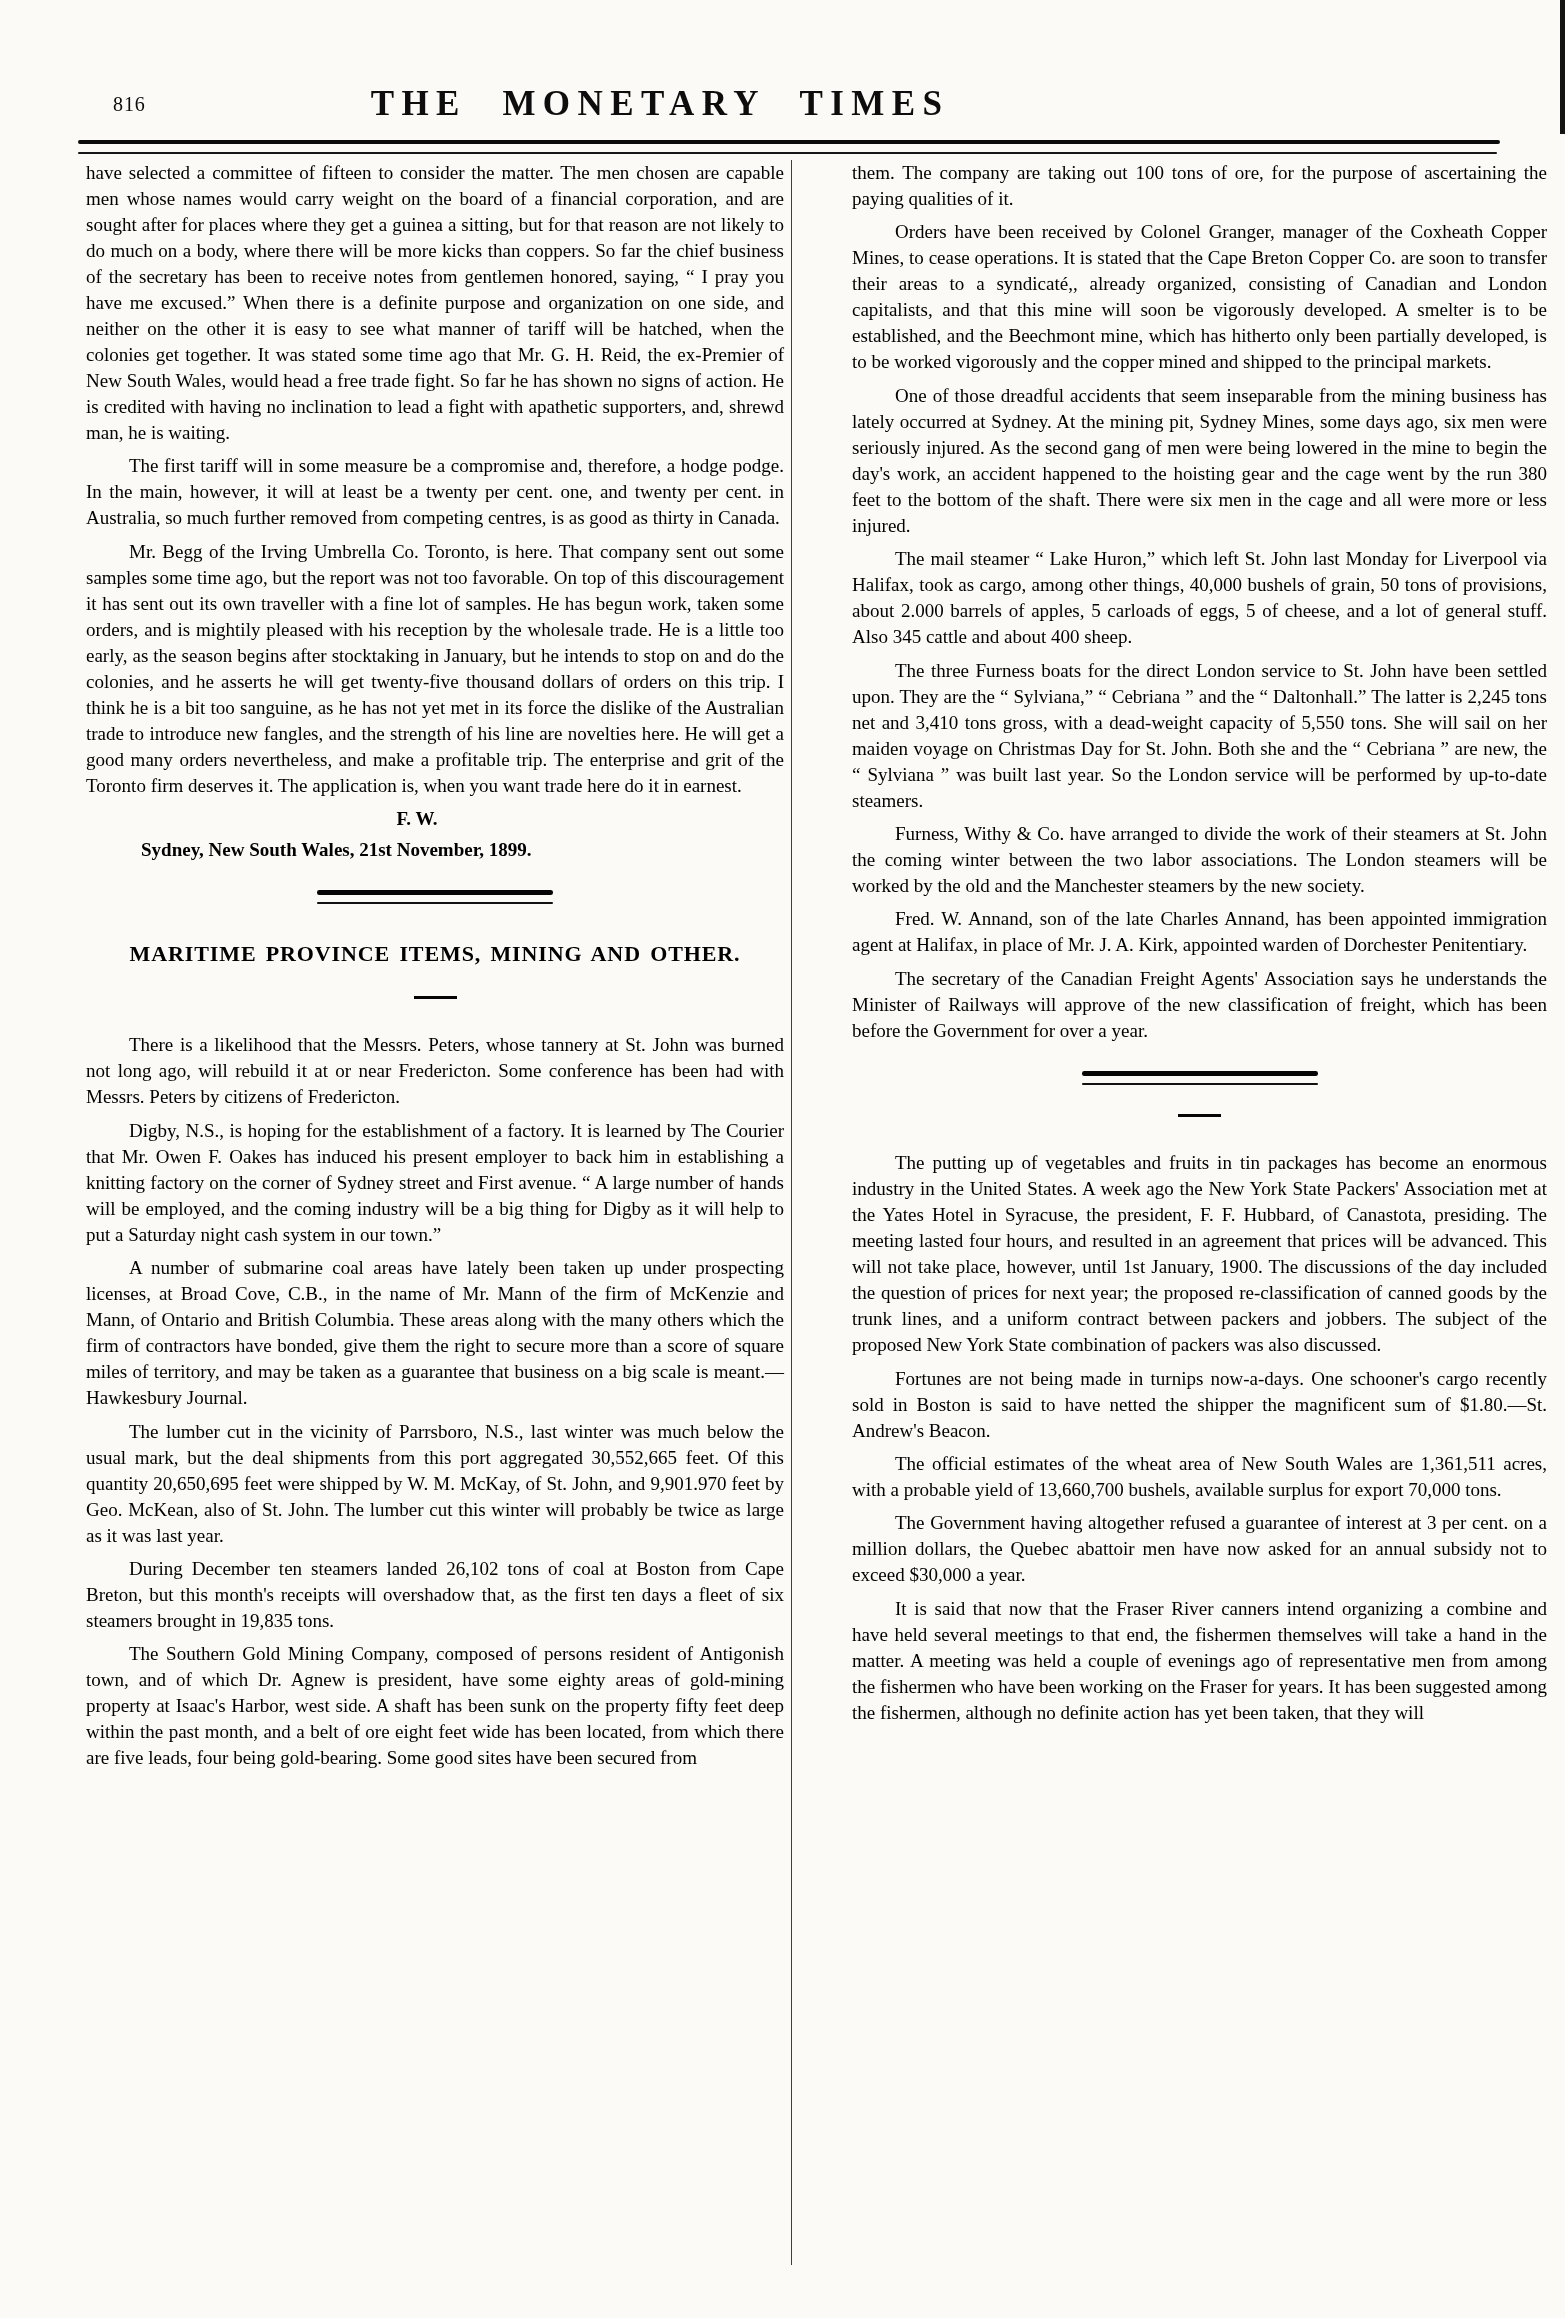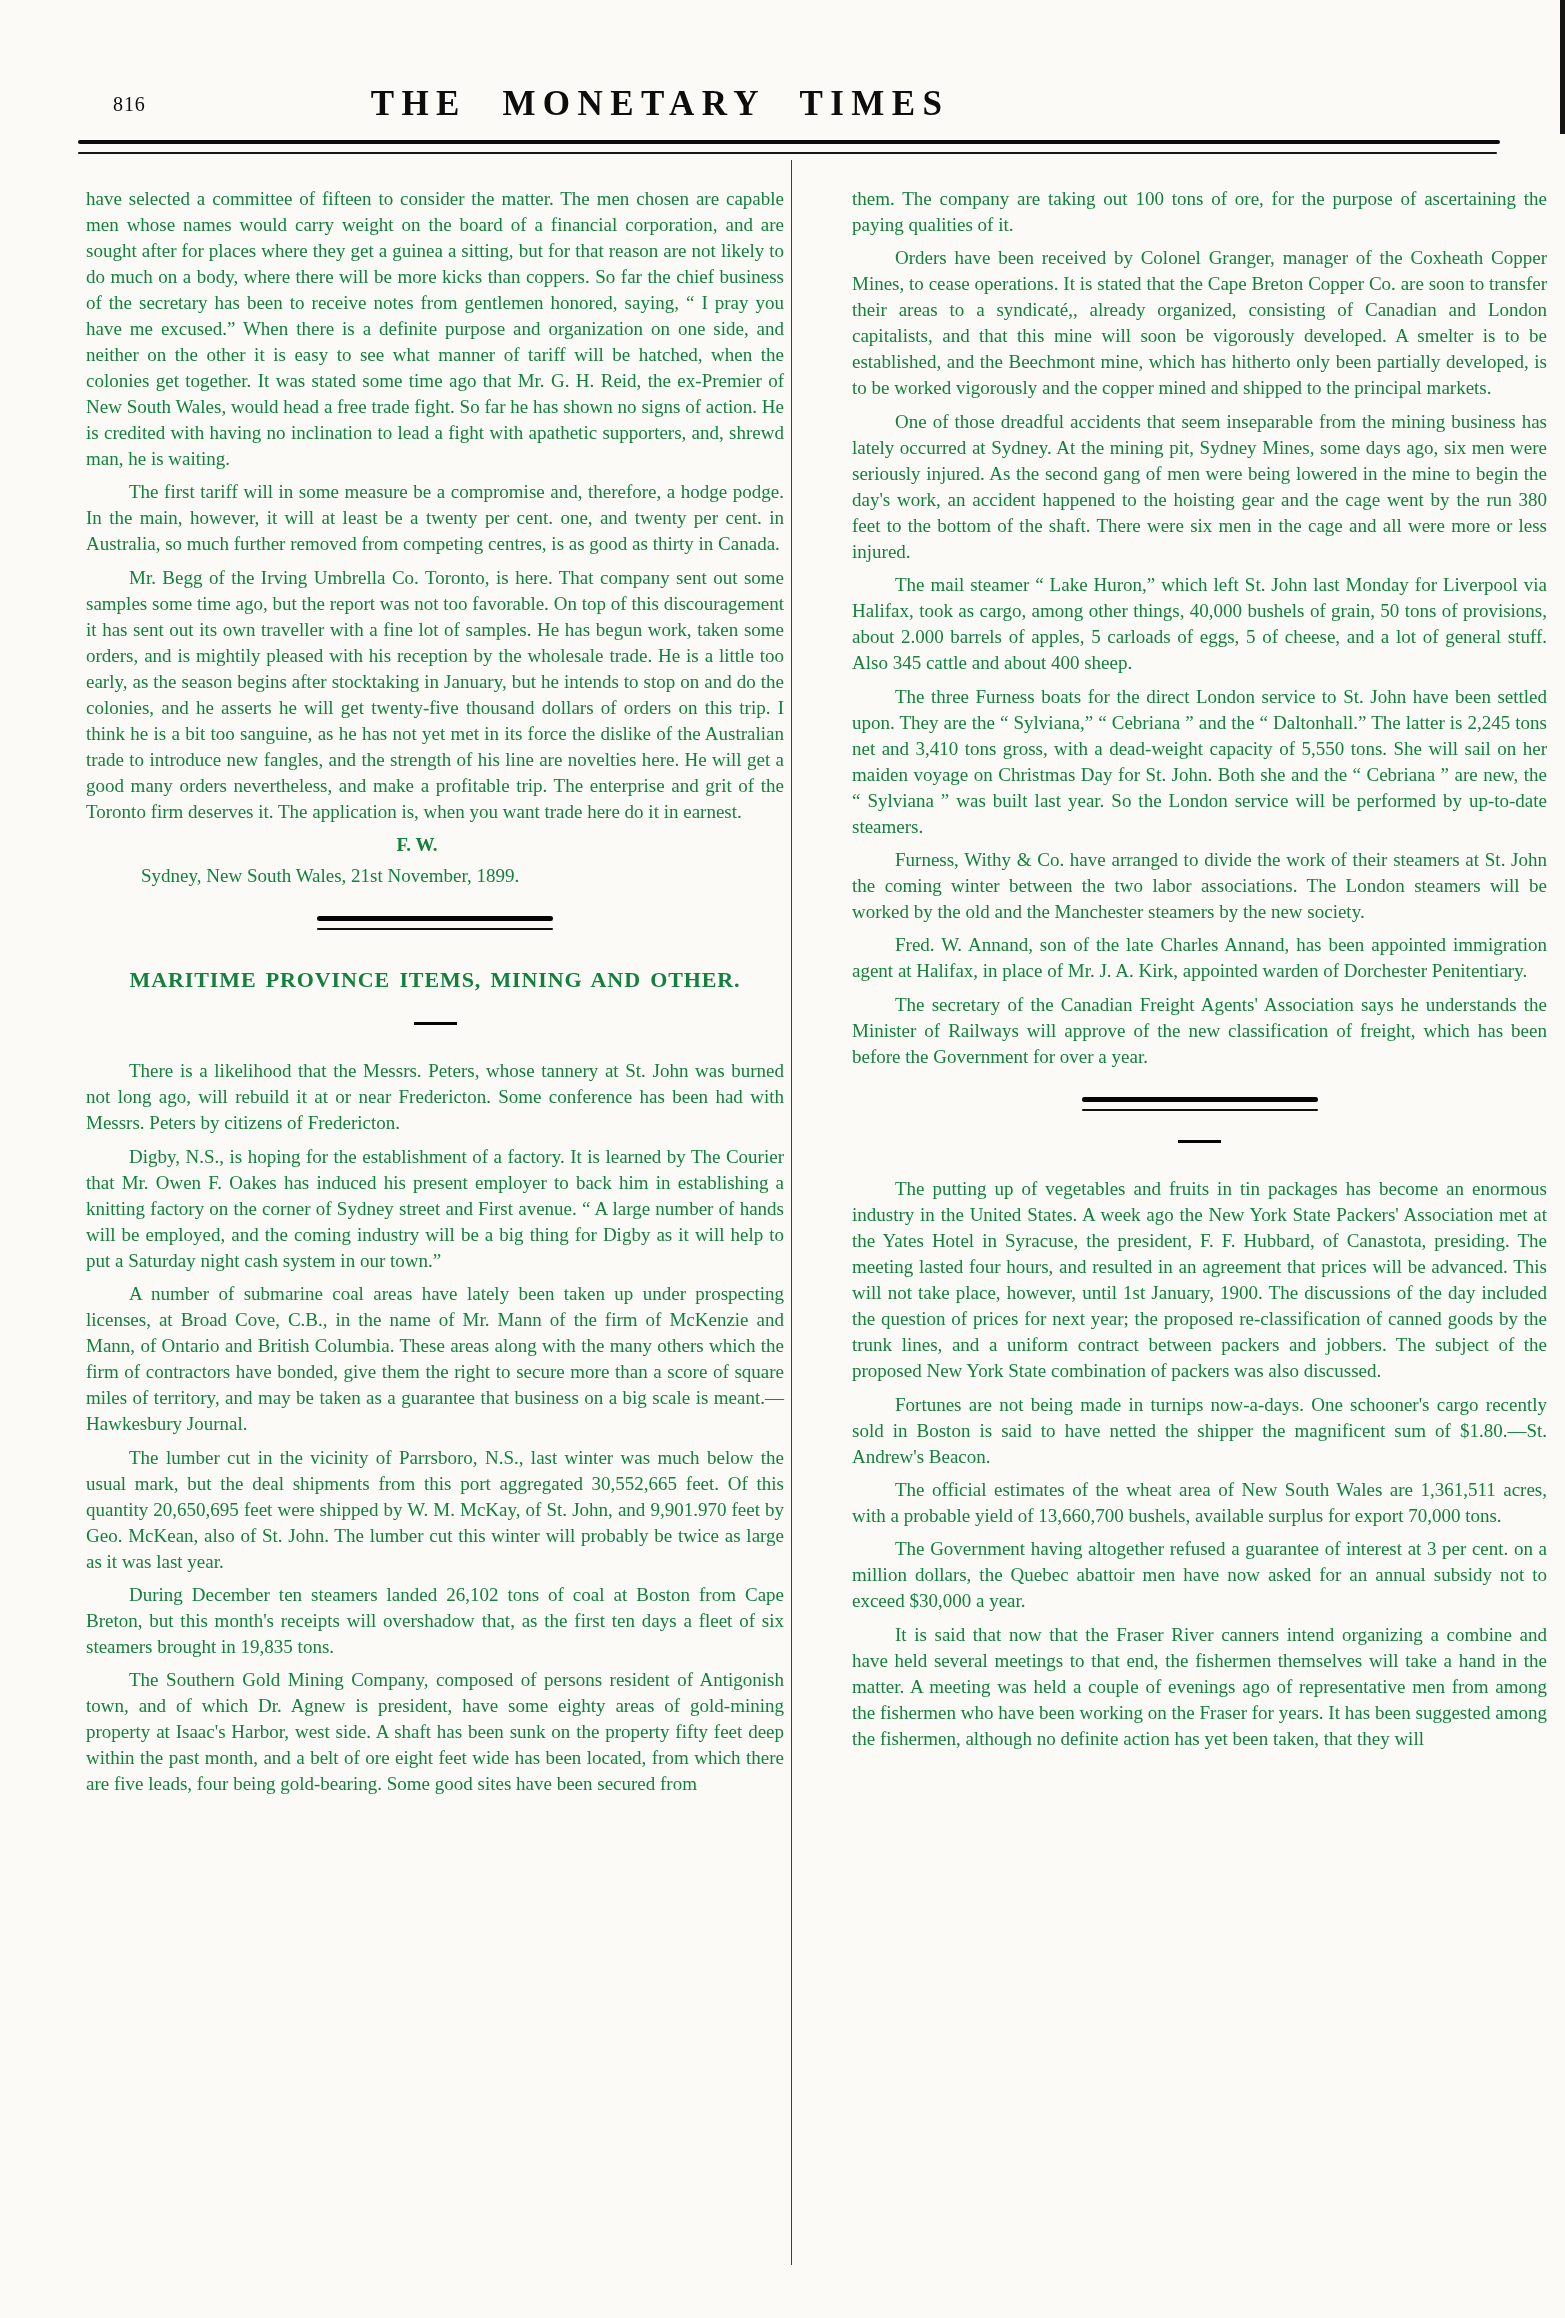--- a/index.html
+++ b/index.html
@@ -31,34 +31,34 @@
     position:absolute; left:78px; top:152px; width:1419px; height:1.9px;
     background:#161616; border-radius:0.9px;
   }
   
   #column-divider {
     position:absolute; left:791px; top:160px; width:1.4px; height:2105px;
     background:#1c1c1c; opacity:.85;
   }
   
   .col {
-    position:absolute; top:186px;
+    position:absolute; top:160px;
     font-size:19px; line-height:26px;
     text-align:justify;
-    color:#15803d;
+    color:#000000;
   }
   #left-col  { left:86px;  width:698px; }
   #right-col { left:808px; width:695px;margin-left:44px; }
   .col p { margin:0 0 7.4px 0; text-indent:43px; }
   .col p.cont { text-indent:0; }
   .col p.signature {
     text-align:center; text-indent:0;
     padding-right:36px; margin:1.9px 0 2.8px 0;font-weight:bold;
   }
-  .col p.dateline { text-indent:55px; margin:4.6px 0 6.5px 0; }
+  .col p.dateline { text-indent:55px; margin:4.6px 0 6.5px 0;font-weight:bold; }
   
   .rule-double { width:236px; margin:27px auto 0 auto; }
   .rule-double .r1 { height:5.1px; background:#050505; border-radius:2.3px; }
   .rule-double .r2 { height:1.9px; background:#111; margin-top:7.4px; border-radius:0.9px; }
   h2.section {
     font-size:22px; font-weight:700;
     text-align:center; text-indent:0;
     letter-spacing:0.9px; word-spacing:2.8px;
     margin:36px 0 0 0; line-height:27px;
     white-space:nowrap;

